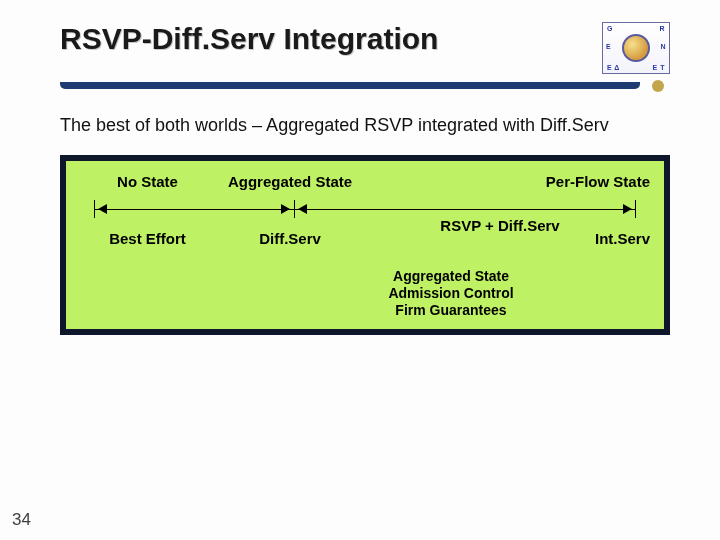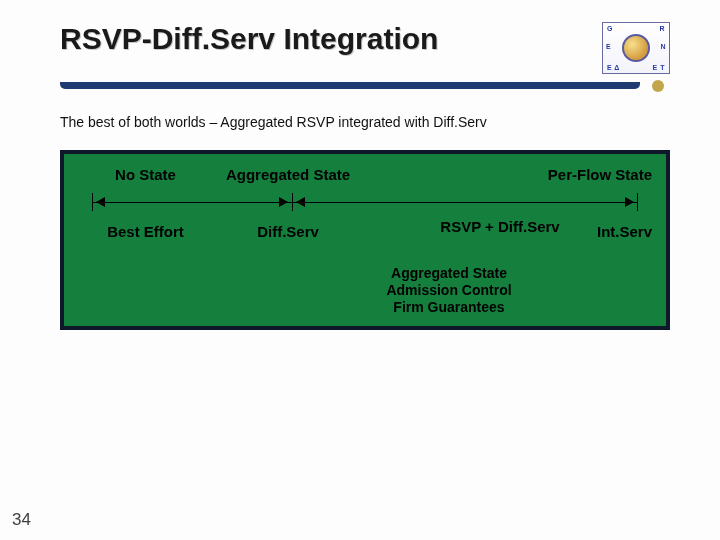--- a/index.html
+++ b/index.html
@@ -75,31 +75,31 @@
   .rule-dot {
     position: absolute;
     right: 6px; top: -2px;
     width: 12px; height: 12px;
     background: #c3a64c;
     border-radius: 50%;
   }
 
   .subtitle {
     margin-top: 22px;
-    font-size: 14px;
+    font-size: 18px;
     line-height: 1.25;
     color: #111;
   }
 
   .diagram {
     margin-top: 18px;
     width: 100%;
     height: 180px;
-    background: #15803d;
-    border: 4px solid #0f172a;
+    background: #bef264;
+    border: 6px solid #0f172a;
     padding: 10px 14px 8px 14px;
     position: relative;
   }
   .row {
     display: flex;
     font-size: 15px;
     font-weight: bold;
     color: #000;
     line-height: 1.15;
     align-items: flex-start;
@@ -142,21 +142,20 @@
   .seg1-r { left: 201px; }
   .seg2-l { left: 218px; }
   .seg2-r { right: 18px; }
 
   .rsvp-label {
     position: absolute;
     top: 56px; left: 300px; right: 30px;
     text-align: center;
     font-size: 15px;
     font-weight: bold;
-    margin-top: 8px;
   }
   .benefits {
     position: absolute;
     bottom: 10px;
     left: 270px;
     width: 230px;
     text-align: center;
     font-size: 14px;
     font-weight: bold;
     line-height: 1.2;

